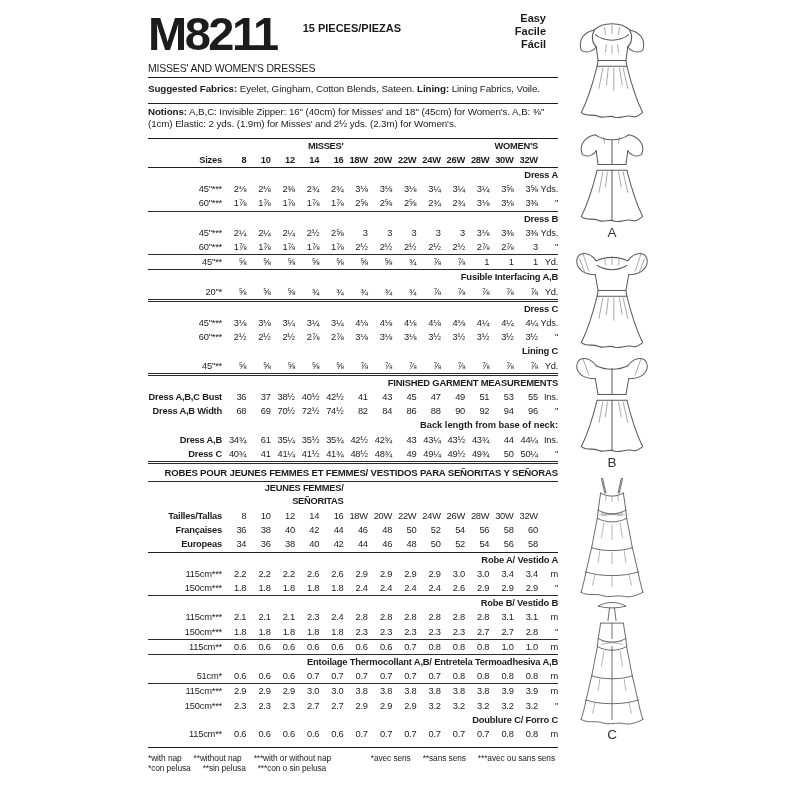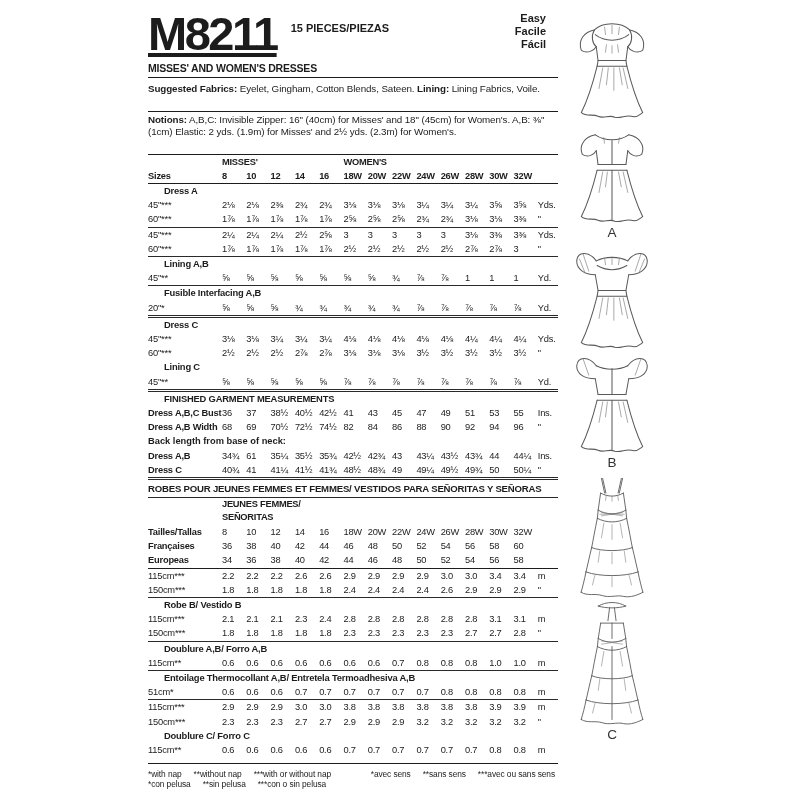--- a/index.html
+++ b/index.html
@@ -2,30 +2,30 @@
 <html><head>
 <meta charset="utf-8">
 <style>
   html,body { margin:0; padding:0; background:#ffffff; }
   body { width:800px; height:800px; font-family:"Liberation Sans", sans-serif; color:#1c1c1c; overflow:hidden; }
   .sheet { position:relative; width:800px; height:800px; background:#fff; }
   .content { position:absolute; left:148px; top:10px; width:410px; }
 
   
   .masthead { position:relative; height:52px; }
-  .pattern-number { font-size:47px; font-weight:700; letter-spacing:-2.5px; line-height:48px; display:inline-block;text-decoration:underline; }
-  .pieces { display:inline-block; font-size:11px; font-weight:700; margin-left:14px; vertical-align:18px; letter-spacing:0px; }
+  .pattern-number { font-size:47px; font-weight:700; letter-spacing:-2.5px; line-height:48px; display:inline-block; }
+  .pieces { display:inline-block; font-size:11px; font-weight:700; margin-left:26px; vertical-align:18px; letter-spacing:0px; }
   .difficulty { position:absolute; right:12px; top:2px; text-align:right; font-size:11px; font-weight:700; line-height:13px;margin-left:46px; }
 
-  .title-bar { font-size:10.5px; font-weight:700; letter-spacing:-0.2px; border-bottom:1.5px solid #1c1c1c; padding-bottom:3px; margin-bottom:3px; }
-  .info-line { font-size:9.8px; line-height:12.5px; border-bottom:1.5px solid #1c1c1c; padding:2px 0 15px 0; letter-spacing:-0.1px; }
+  .title-bar { font-size:10.5px; font-weight:400; letter-spacing:-0.2px; border-bottom:1.5px solid #1c1c1c; padding-bottom:3px; margin-bottom:3px; }
+  .info-line { font-size:9.8px; line-height:12.5px; border-bottom:1.5px solid #1c1c1c; padding:2px 0 7px 0; letter-spacing:-0.1px; }
   .info-line b { font-weight:700; }
 
   
-  .tbl { width:100%; }
+  .tbl { width:100%;text-align:right; }
   .trow, .ghead { display:grid; grid-template-columns:74px repeat(13, 24.3px) minmax(14px, 1fr); align-items:baseline; line-height:14.2px; }
   .c { font-size:9.3px; letter-spacing:-0.25px; white-space:nowrap; }
   .c.b, .lbl { font-weight:700; }
   .lbl { font-size:9.3px; letter-spacing:-0.2px; white-space:nowrap; }
   .lbl.norm { font-weight:400; }
   .gh { font-weight:700; font-size:9.4px; line-height:14.2px; letter-spacing:-0.2px;margin-left:16px; }
   .sub { font-weight:700; font-size:9.3px; line-height:14.2px; }
   .sec { border-top:1px solid #2a2a2a; }
   .sec.nod { border-top:none; }
   .sec.dbl { border-top:3px double #2a2a2a; }
@@ -123,20 +123,21 @@
             <span class="c">2⅝</span>
             <span class="c">2¾</span>
             <span class="c">2¾</span>
             <span class="c">3⅛</span>
             <span class="c">3⅛</span>
             <span class="c">3⅜</span>
             <span class="c">"</span>
           </div>
         </div>
         <div class="sec">
+          <div class="gh">Dress B</div>
           <div class="trow">
             <span class="lbl norm">45"***</span>
             <span class="c">2¼</span>
             <span class="c">2¼</span>
             <span class="c">2¼</span>
             <span class="c">2½</span>
             <span class="c">2⅝</span>
             <span class="c">3</span>
             <span class="c">3</span>
             <span class="c">3</span>
@@ -159,21 +160,20 @@
             <span class="c">2½</span>
             <span class="c">2½</span>
             <span class="c">2½</span>
             <span class="c">2⅞</span>
             <span class="c">2⅞</span>
             <span class="c">3</span>
             <span class="c">"</span>
           </div>
         </div>
         <div class="sec">
-          <div class="gh">Lining A,B</div>
           <div class="trow">
             <span class="lbl norm">45"**</span>
             <span class="c">⅝</span>
             <span class="c">⅝</span>
             <span class="c">⅝</span>
             <span class="c">⅝</span>
             <span class="c">⅝</span>
             <span class="c">⅝</span>
             <span class="c">⅝</span>
             <span class="c">¾</span>
@@ -390,20 +390,21 @@
           <span class="c">44</span>
           <span class="c">46</span>
           <span class="c">48</span>
           <span class="c">50</span>
           <span class="c">52</span>
           <span class="c">54</span>
           <span class="c">56</span>
           <span class="c">58</span>
         </div>
         <div class="sec rule15">
+          <div class="gh">Robe A/ Vestido A</div>
           <div class="trow">
             <span class="lbl norm">115cm***</span>
             <span class="c">2.2</span>
             <span class="c">2.2</span>
             <span class="c">2.2</span>
             <span class="c">2.6</span>
             <span class="c">2.6</span>
             <span class="c">2.9</span>
             <span class="c">2.9</span>
             <span class="c">2.9</span>
@@ -463,21 +464,20 @@
             <span class="c">2.3</span>
             <span class="c">2.3</span>
             <span class="c">2.3</span>
             <span class="c">2.7</span>
             <span class="c">2.7</span>
             <span class="c">2.8</span>
             <span class="c">"</span>
           </div>
         </div>
         <div class="sec">
-          <div class="gh">Doublure A,B/ Forro A,B</div>
           <div class="trow">
             <span class="lbl norm">115cm**</span>
             <span class="c">0.6</span>
             <span class="c">0.6</span>
             <span class="c">0.6</span>
             <span class="c">0.6</span>
             <span class="c">0.6</span>
             <span class="c">0.6</span>
             <span class="c">0.6</span>
             <span class="c">0.7</span>

